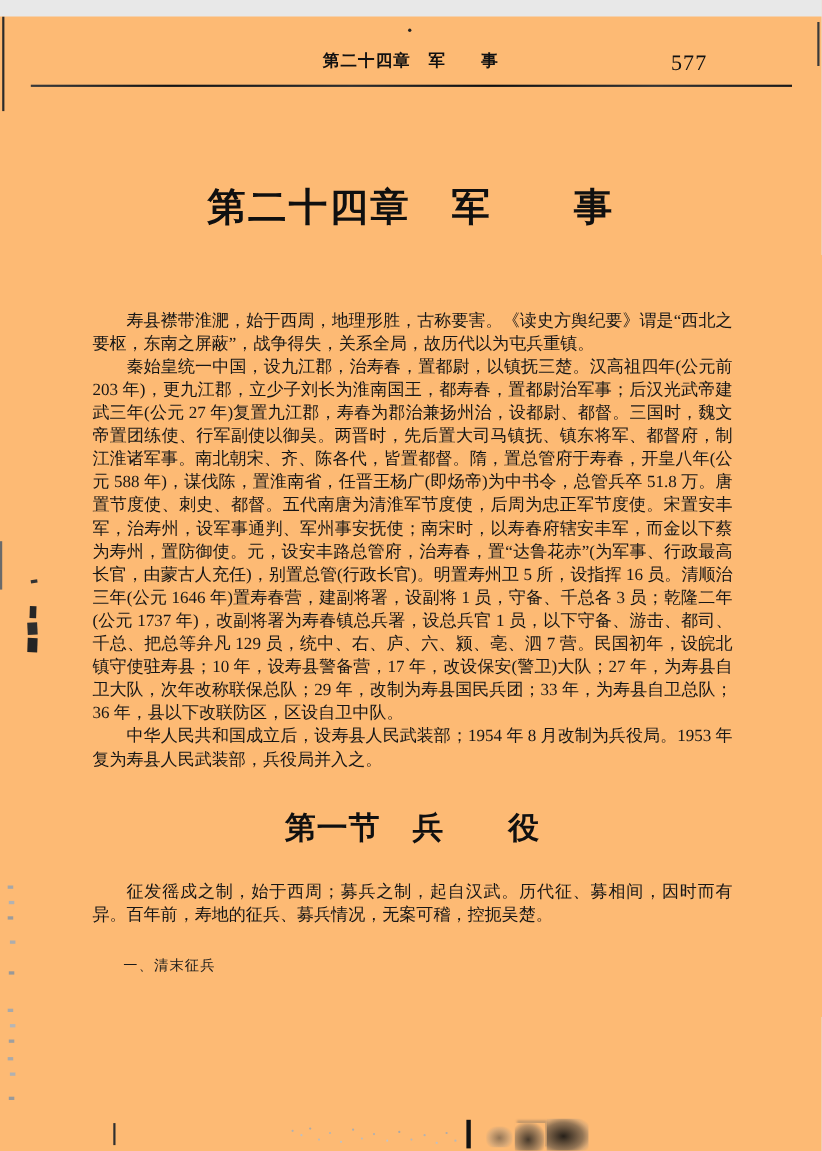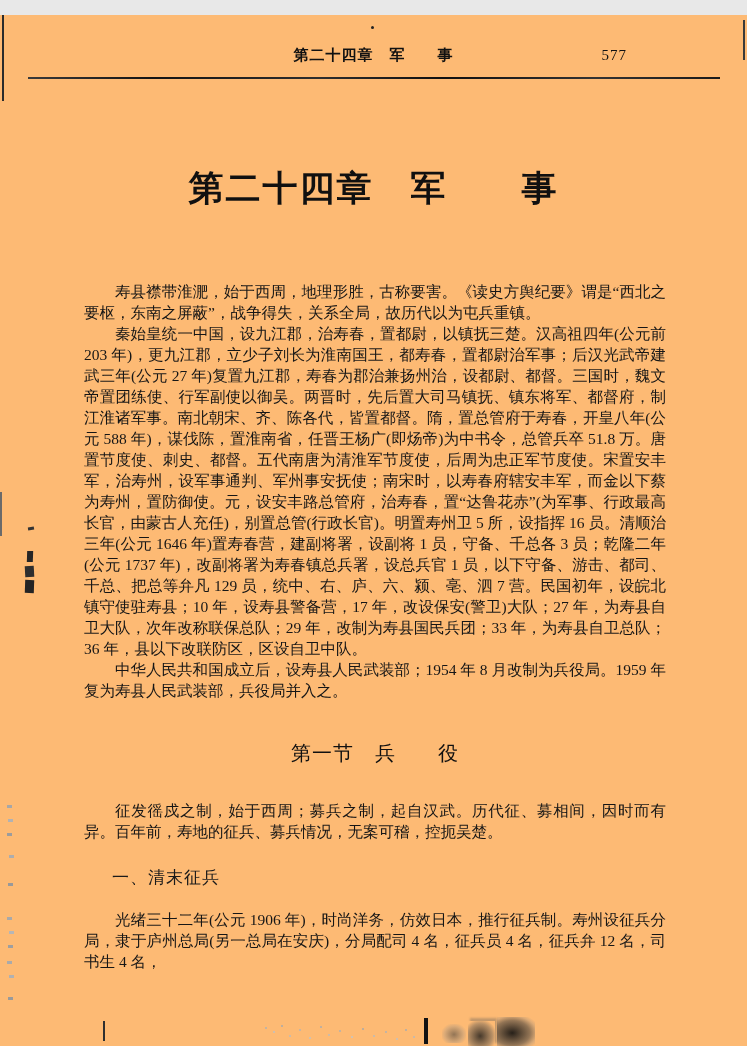--- a/index.html
+++ b/index.html
@@ -13,45 +13,45 @@
     color:#161616;
   }
   
   .running-header{position:absolute;top:31px;left:0;right:0;height:22px;}
   .running-title{
     display:block;text-align:center;
     font-family:"Liberation Sans","DejaVu Sans",sans-serif;
     font-weight:bold;font-size:15px;letter-spacing:1px;color:#111;
   }
   .page-number{
-    position:absolute;right:120px;top:1px;
-    font-size:15px;color:#111;letter-spacing:1px;
+    position:absolute;right:104px;top:1px;
+    font-size:20px;color:#111;letter-spacing:1px;
   }
   .header-rule{
     position:absolute;top:62px;left:28px;width:692px;height:2px;
     background:linear-gradient(90deg,#3a3a3a 0%,#141414 18%,#2e2e2e 42%,#101010 60%,#333 82%,#1a1a1a 100%);
   }
   
   .chapter-title{
     position:absolute;top:150px;left:0;right:0;margin:0;
     text-align:center;font-size:35px;font-weight:bold;
     letter-spacing:2px;color:#101010;
   }
   
   .body-col{
     position:absolute;left:84px;top:266px;width:582px;
     font-size:15.5px;line-height:21px;text-align:justify;
   }
   .body-col p{margin:0;text-indent:2em;}
   .section-title{
-    font-size:20px;font-weight:normal;text-align:center;
+    font-size:28px;font-weight:bold;text-align:center;
     margin:42px 0 36px 0;letter-spacing:1px;color:#101010;
   }
   .subsection-title{
-    font-size:17px;font-weight:normal;margin:25px 0 21px 0;
+    font-size:13px;font-weight:normal;margin:25px 0 21px 0;
     padding-left:28px;letter-spacing:1px;color:#1a1a1a;
   }
   
   .art{position:absolute;pointer-events:none;}
   .art-edge-left-top{left:2px;top:0;width:2px;height:86px;background:#2b2b2b;}
   .art-edge-right-top{left:743px;top:5px;width:2px;height:40px;background:#3a3a3a;}
   .art-top-dot{left:371px;top:11px;width:3px;height:3px;background:#222;border-radius:50%;}
   .art-edge-left-mid{left:0;top:477px;width:2px;height:44px;background:#6a6a6a;}
   .art-scribble-a{left:28px;top:512px;width:6px;height:3px;background:#333;transform:rotate(-8deg);}
   .art-scribble-b{left:27px;top:536px;width:6px;height:11px;background:#262626;transform:rotate(2deg);}
@@ -96,29 +96,28 @@
     <span class="page-number">577</span>
   </div>
 
   <div class="header-rule"></div>
 
   <h1 class="chapter-title">第二十四章　军　　事</h1>
 
   <div class="body-col">
     <p>寿县襟带淮淝，始于西周，地理形胜，古称要害。《读史方舆纪要》谓是“西北之要枢，东南之屏蔽”，战争得失，关系全局，故历代以为屯兵重镇。</p>
     <p>秦始皇统一中国，设九江郡，治寿春，置都尉，以镇抚三楚。汉高祖四年(公元前 203 年)，更九江郡，立少子刘长为淮南国王，都寿春，置都尉治军事；后汉光武帝建武三年(公元 27 年)复置九江郡，寿春为郡治兼扬州治，设都尉、都督。三国时，魏文帝置团练使、行军副使以御吴。两晋时，先后置大司马镇抚、镇东将军、都督府，制江淮诸军事。南北朝宋、齐、陈各代，皆置都督。隋，置总管府于寿春，开皇八年(公元 588 年)，谋伐陈，置淮南省，任晋王杨广(即炀帝)为中书令，总管兵卒 51.8 万。唐置节度使、刺史、都督。五代南唐为清淮军节度使，后周为忠正军节度使。宋置安丰军，治寿州，设军事通判、军州事安抚使；南宋时，以寿春府辖安丰军，而金以下蔡为寿州，置防御使。元，设安丰路总管府，治寿春，置“达鲁花赤”(为军事、行政最高长官，由蒙古人充任)，别置总管(行政长官)。明置寿州卫 5 所，设指挥 16 员。清顺治三年(公元 1646 年)置寿春营，建副将署，设副将 1 员，守备、千总各 3 员；乾隆二年(公元 1737 年)，改副将署为寿春镇总兵署，设总兵官 1 员，以下守备、游击、都司、千总、把总等弁凡 129 员，统中、右、庐、六、颍、亳、泗 7 营。民国初年，设皖北镇守使驻寿县；10 年，设寿县警备营，17 年，改设保安(警卫)大队；27 年，为寿县自卫大队，次年改称联保总队；29 年，改制为寿县国民兵团；33 年，为寿县自卫总队；36 年，县以下改联防区，区设自卫中队。</p>
-    <p>中华人民共和国成立后，设寿县人民武装部；1954 年 8 月改制为兵役局。1959 年复为寿县人民武装部，兵役局并入之。</p>
+    <p>中华人民共和国成立后，设寿县人民武装部；1954 年 8 月改制为兵役局。1953 年复为寿县人民武装部，兵役局并入之。</p>
 
     <h2 class="section-title">第一节　兵　　役</h2>
 
     <p>征发徭戍之制，始于西周；募兵之制，起自汉武。历代征、募相间，因时而有异。百年前，寿地的征兵、募兵情况，无案可稽，控扼吴楚。</p>
 
     <h3 class="subsection-title">一、清末征兵</h3>
 
-    <p>光绪三十二年(公元 1906 年)，时尚洋务，仿效日本，推行征兵制。寿州设征兵分局，隶于庐州总局(另一总局在安庆)，分局配司 4 名，征兵员 4 名，征兵弁 12 名，司书生 4 名，</p>
   </div>
 
   <div class="art art-edge-left-top"></div>
   <div class="art art-edge-right-top"></div>
   <div class="art art-top-dot"></div>
   <div class="art art-edge-left-mid"></div>
   <div class="art art-scribble-a"></div>
   <div class="art art-scribble-b"></div>
   <div class="art art-scribble-c"></div>
   <div class="art art-scribble-d"></div>

